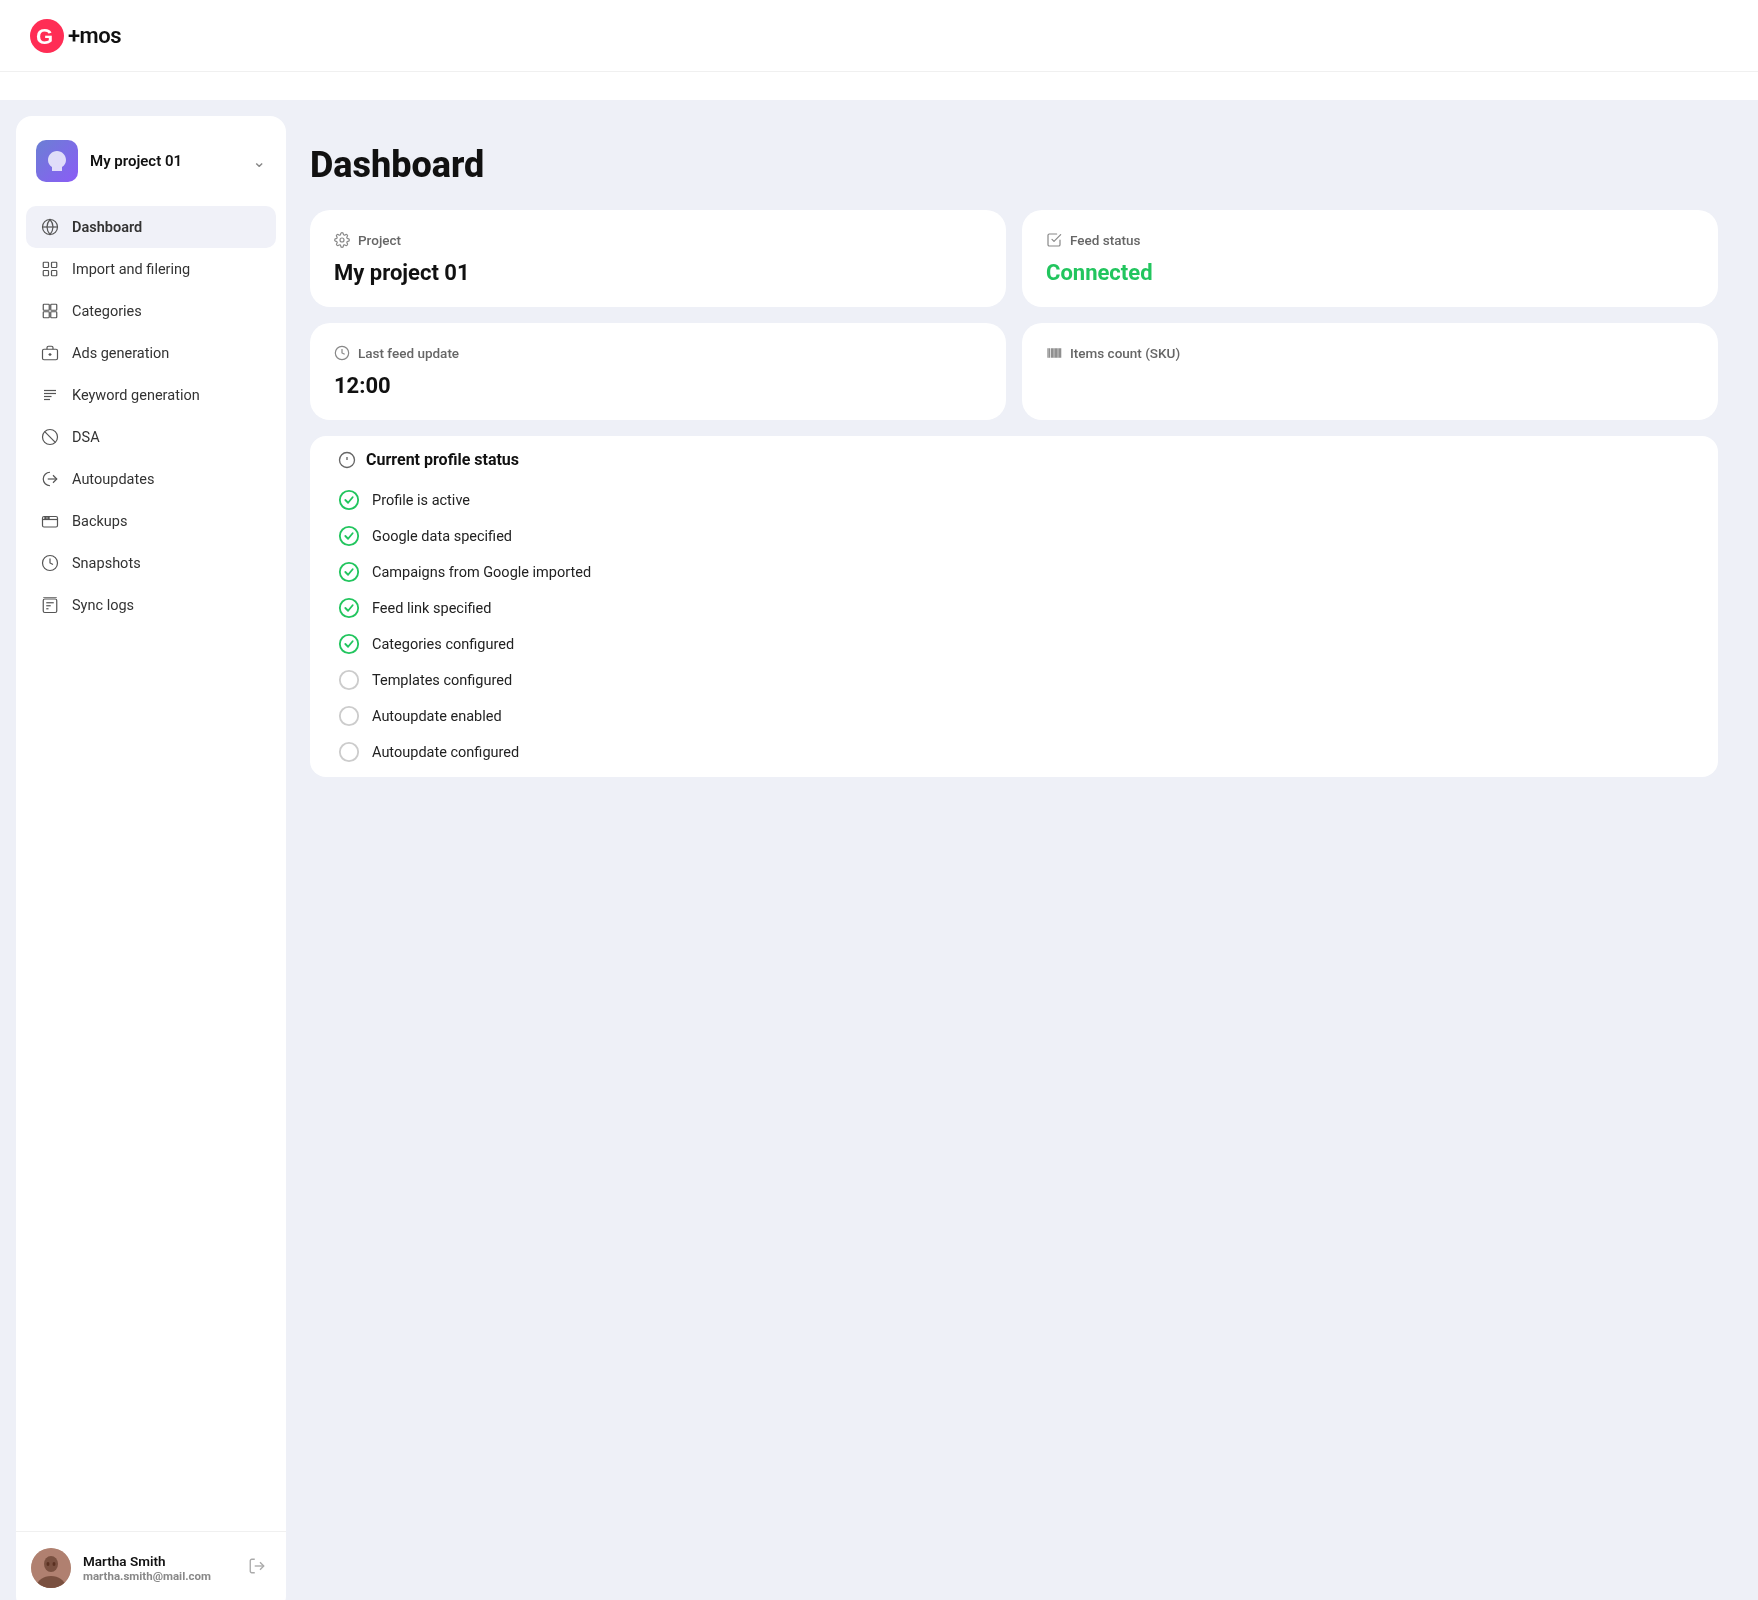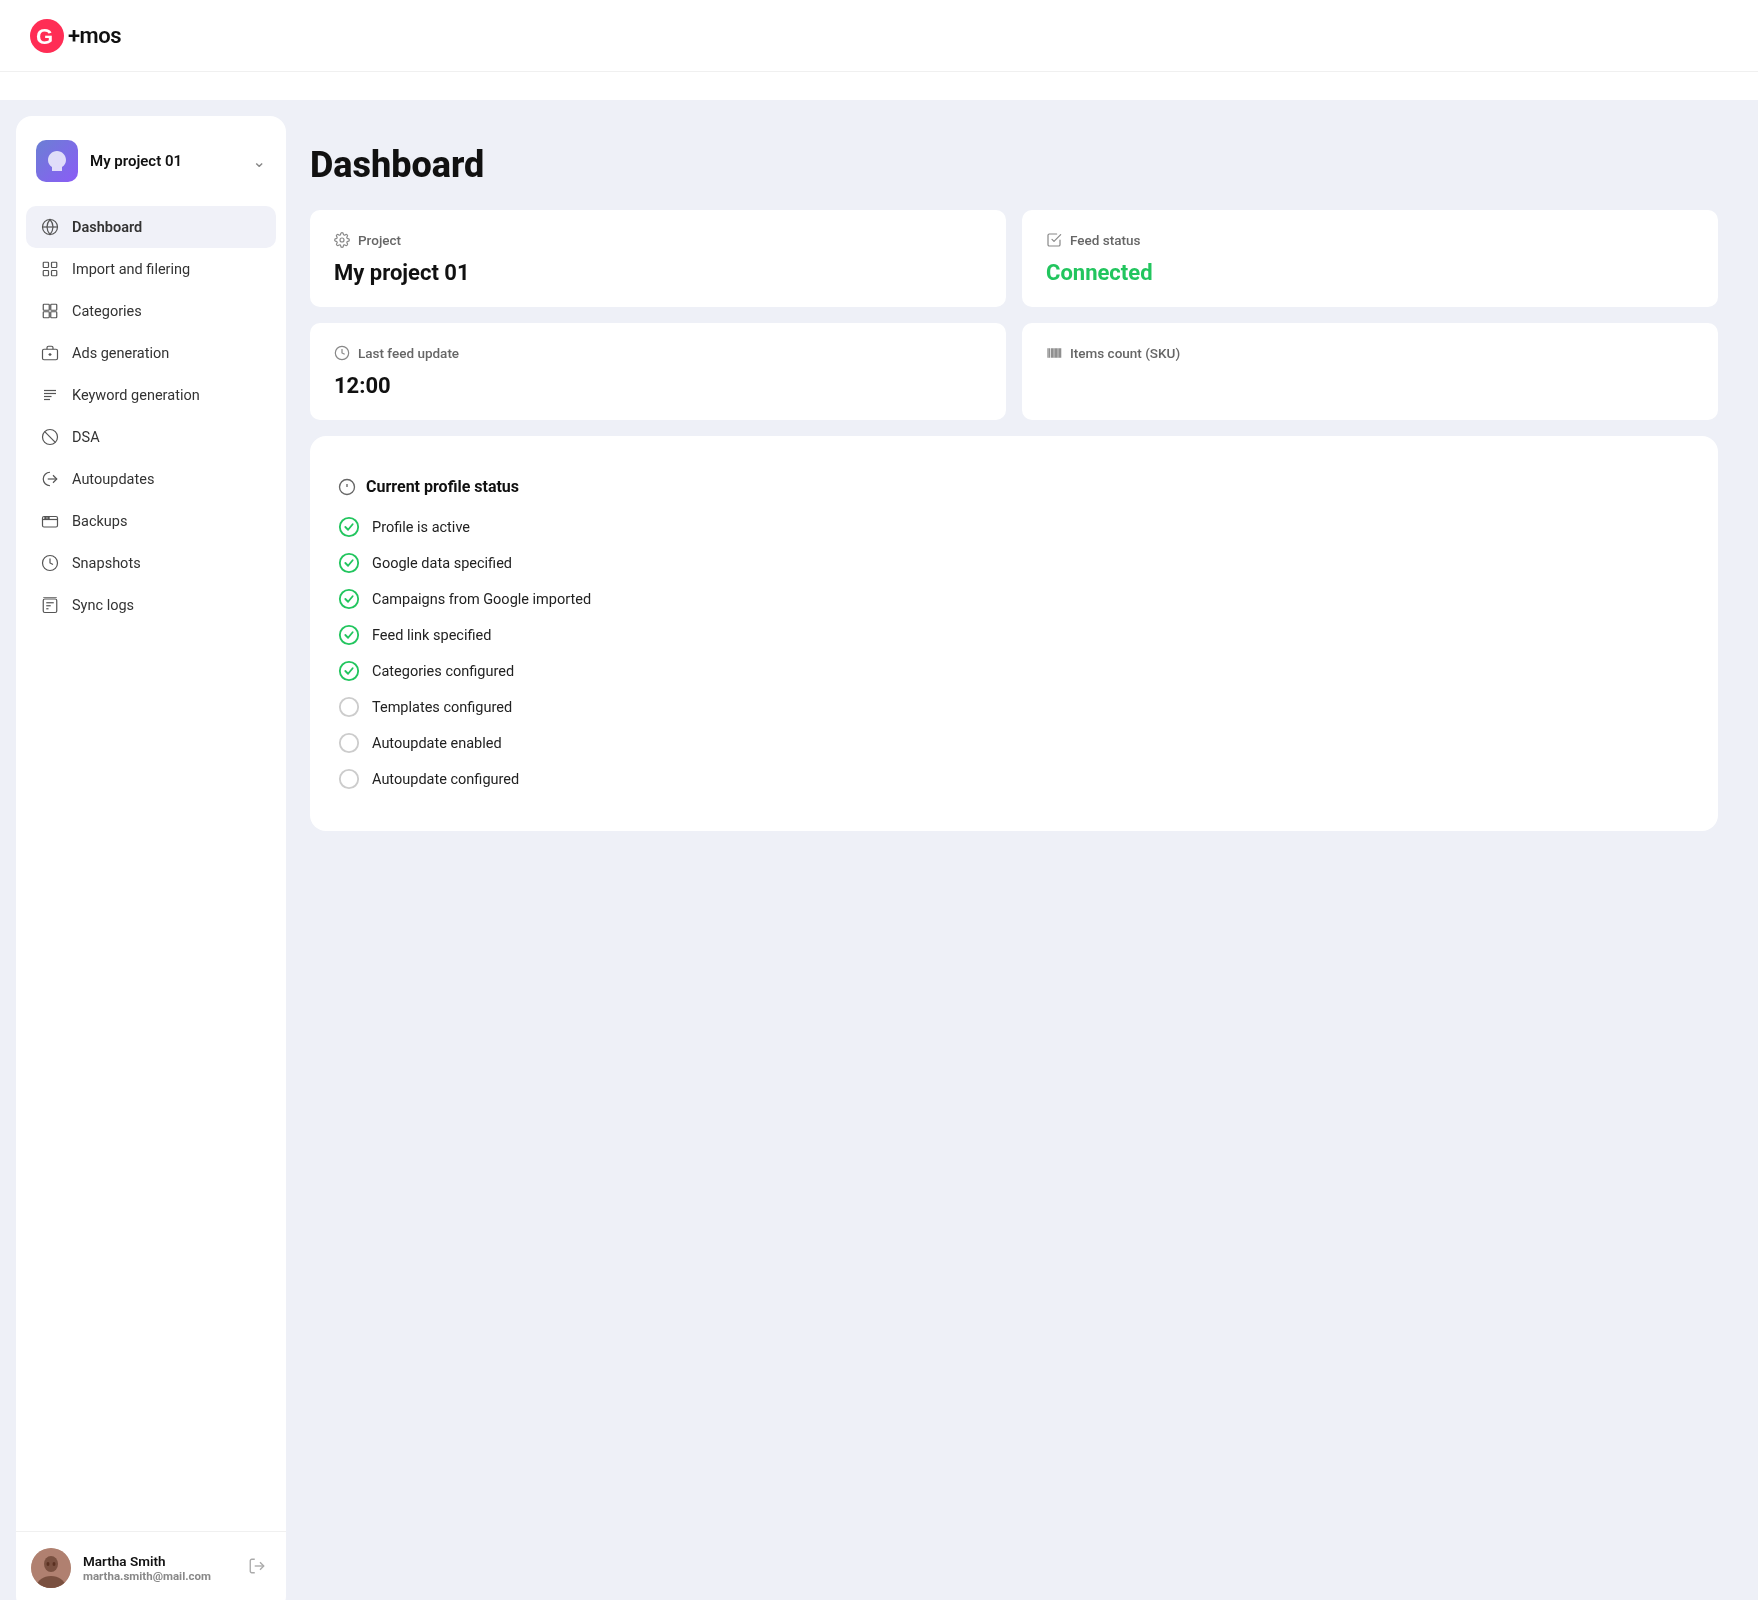--- a/index.html
+++ b/index.html
@@ -198,21 +198,21 @@
 
     .cards-grid {
       display: grid;
       grid-template-columns: 1fr 1fr;
       gap: 16px;
       margin-bottom: 16px;
     }
 
     .card {
       background: #fff;
-      border-radius: 10px;
+      border-radius: 20px;
       padding: 22px 24px;
     }
 
     .card-label {
       display: flex;
       align-items: center;
       gap: 8px;
       font-size: 13.5px;
       color: #666;
       margin-bottom: 12px;
@@ -235,21 +235,21 @@
     }
 
     .card-value.green {
       color: #22c55e;
     }
 
     
     .status-card {
       background: #fff;
       border-radius: 16px;
-      padding: 41px 28px;
+      padding: 14px 28px;
     }
 
     .status-title {
       display: flex;
       align-items: center;
       gap: 10px;
       font-size: 16px;
       font-weight: 700;
       color: #111;
       margin-bottom: 20px;

